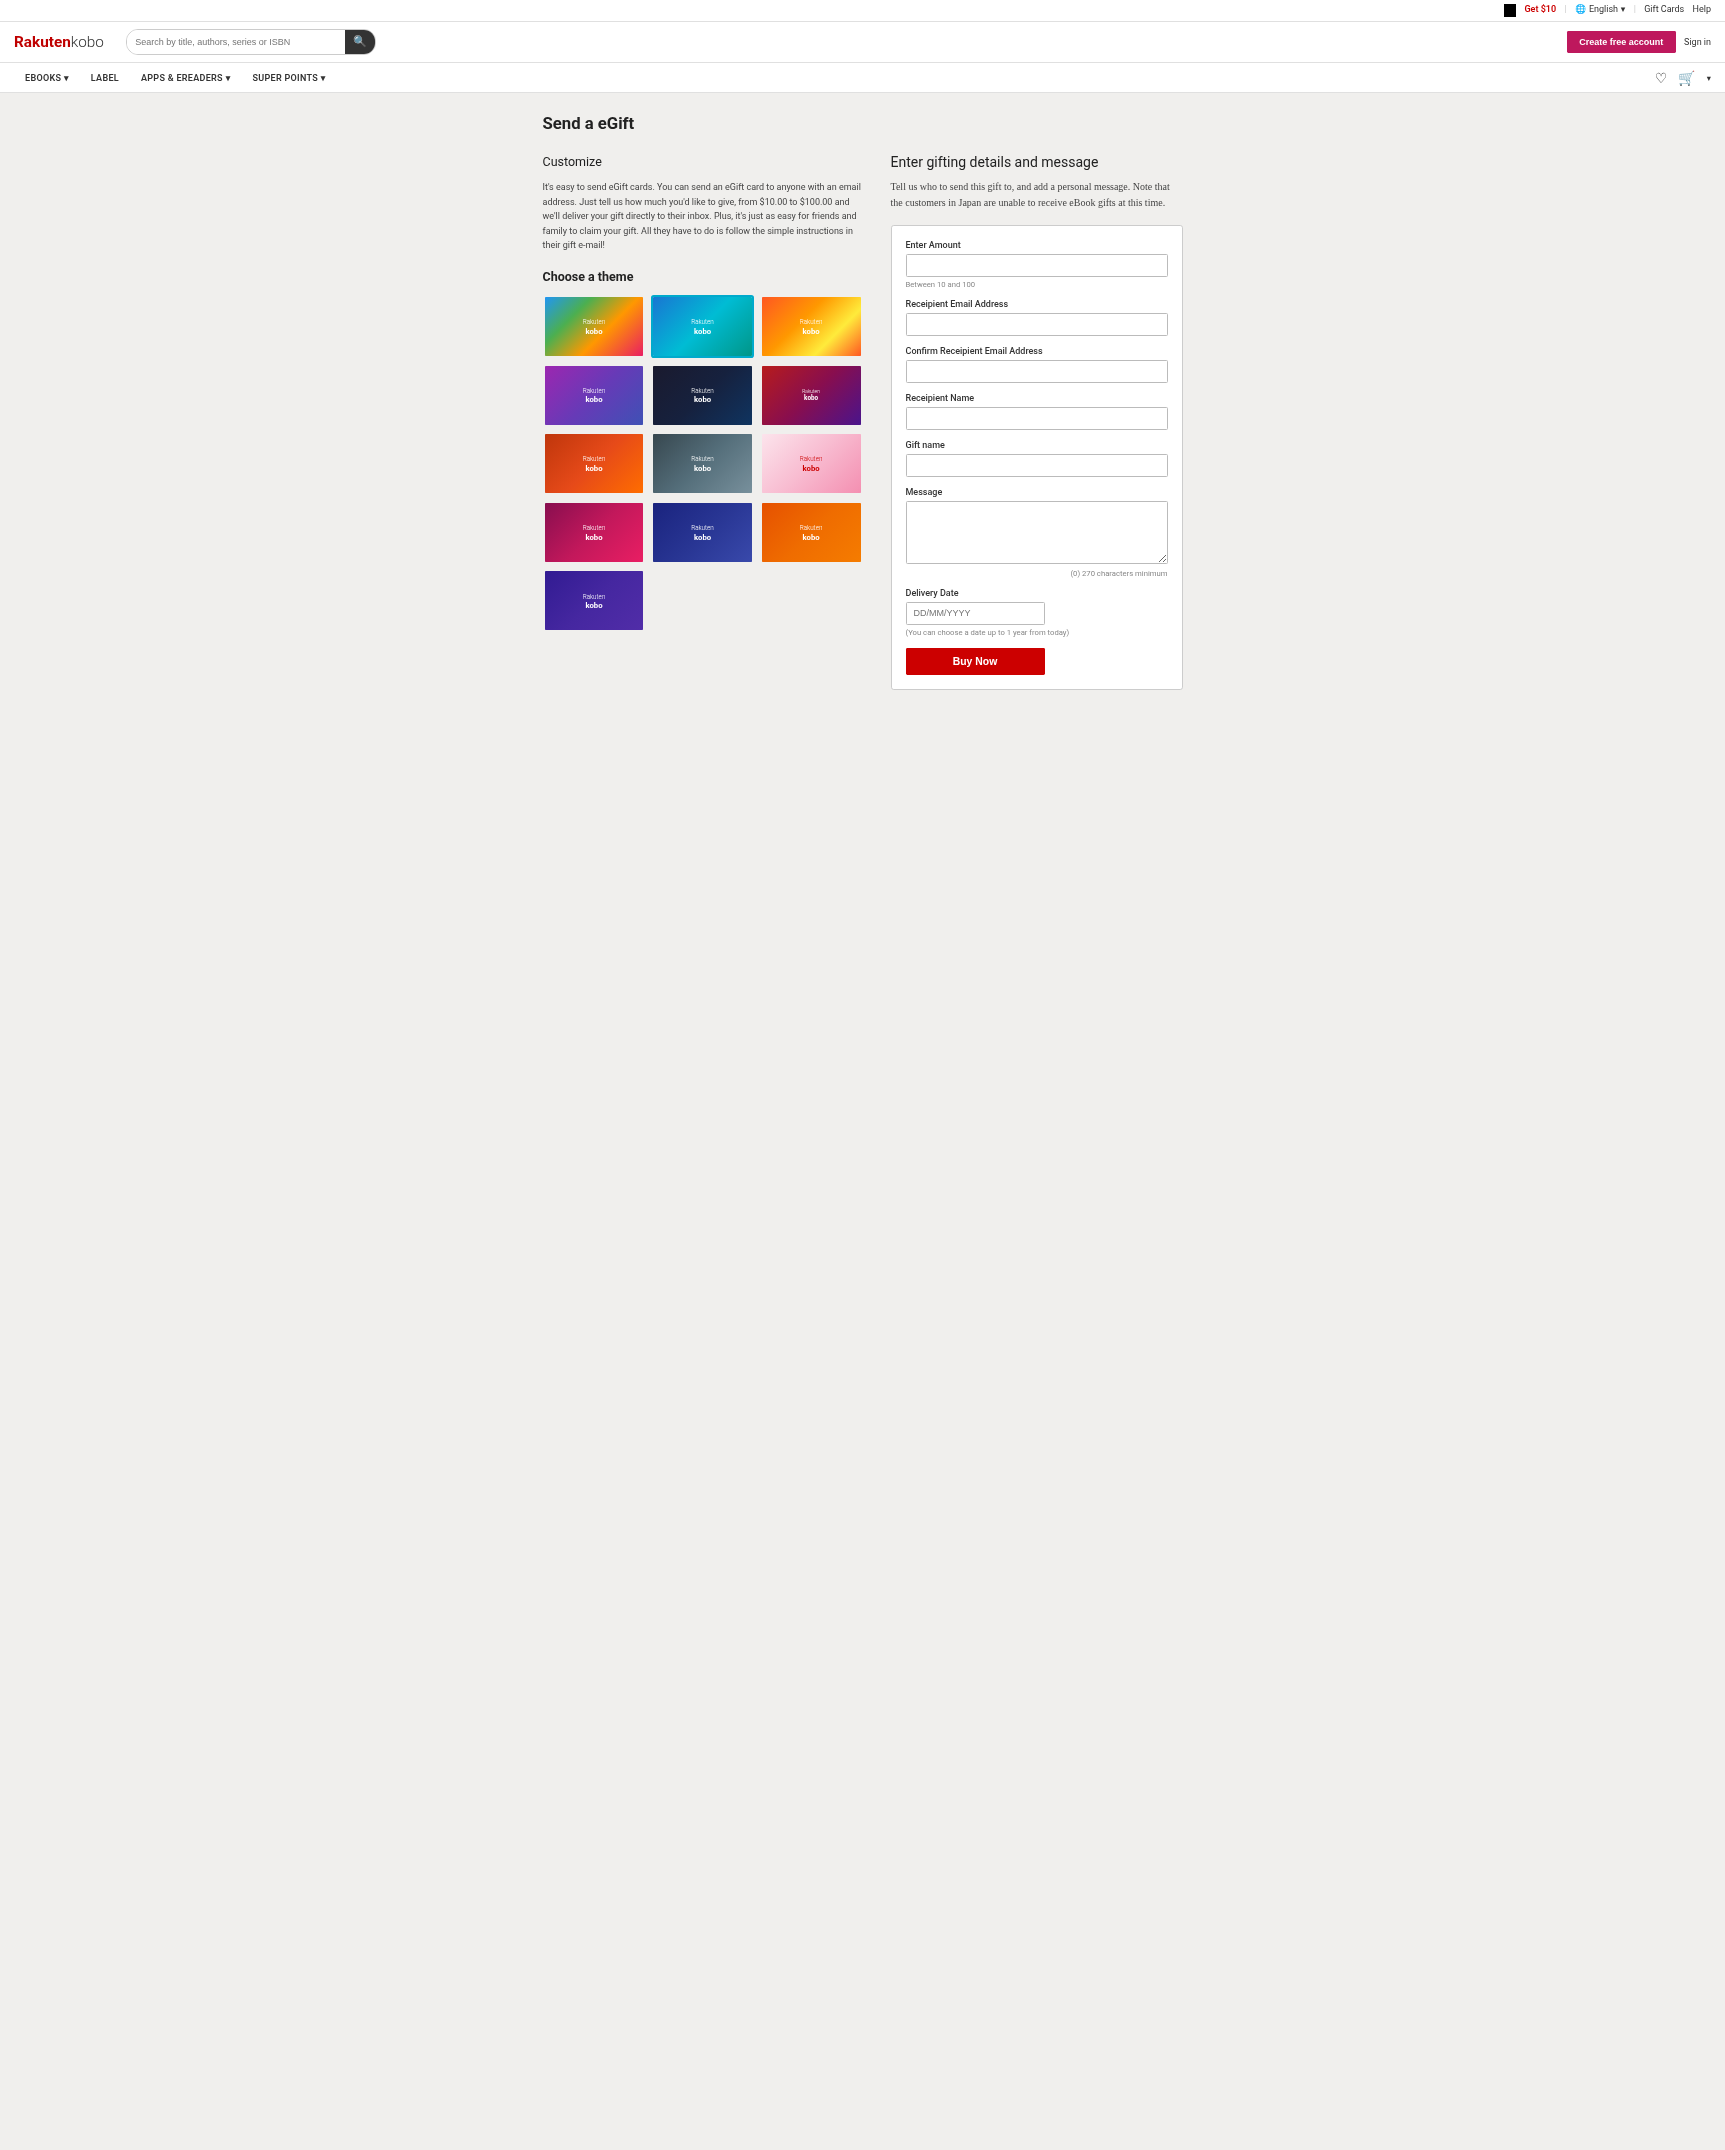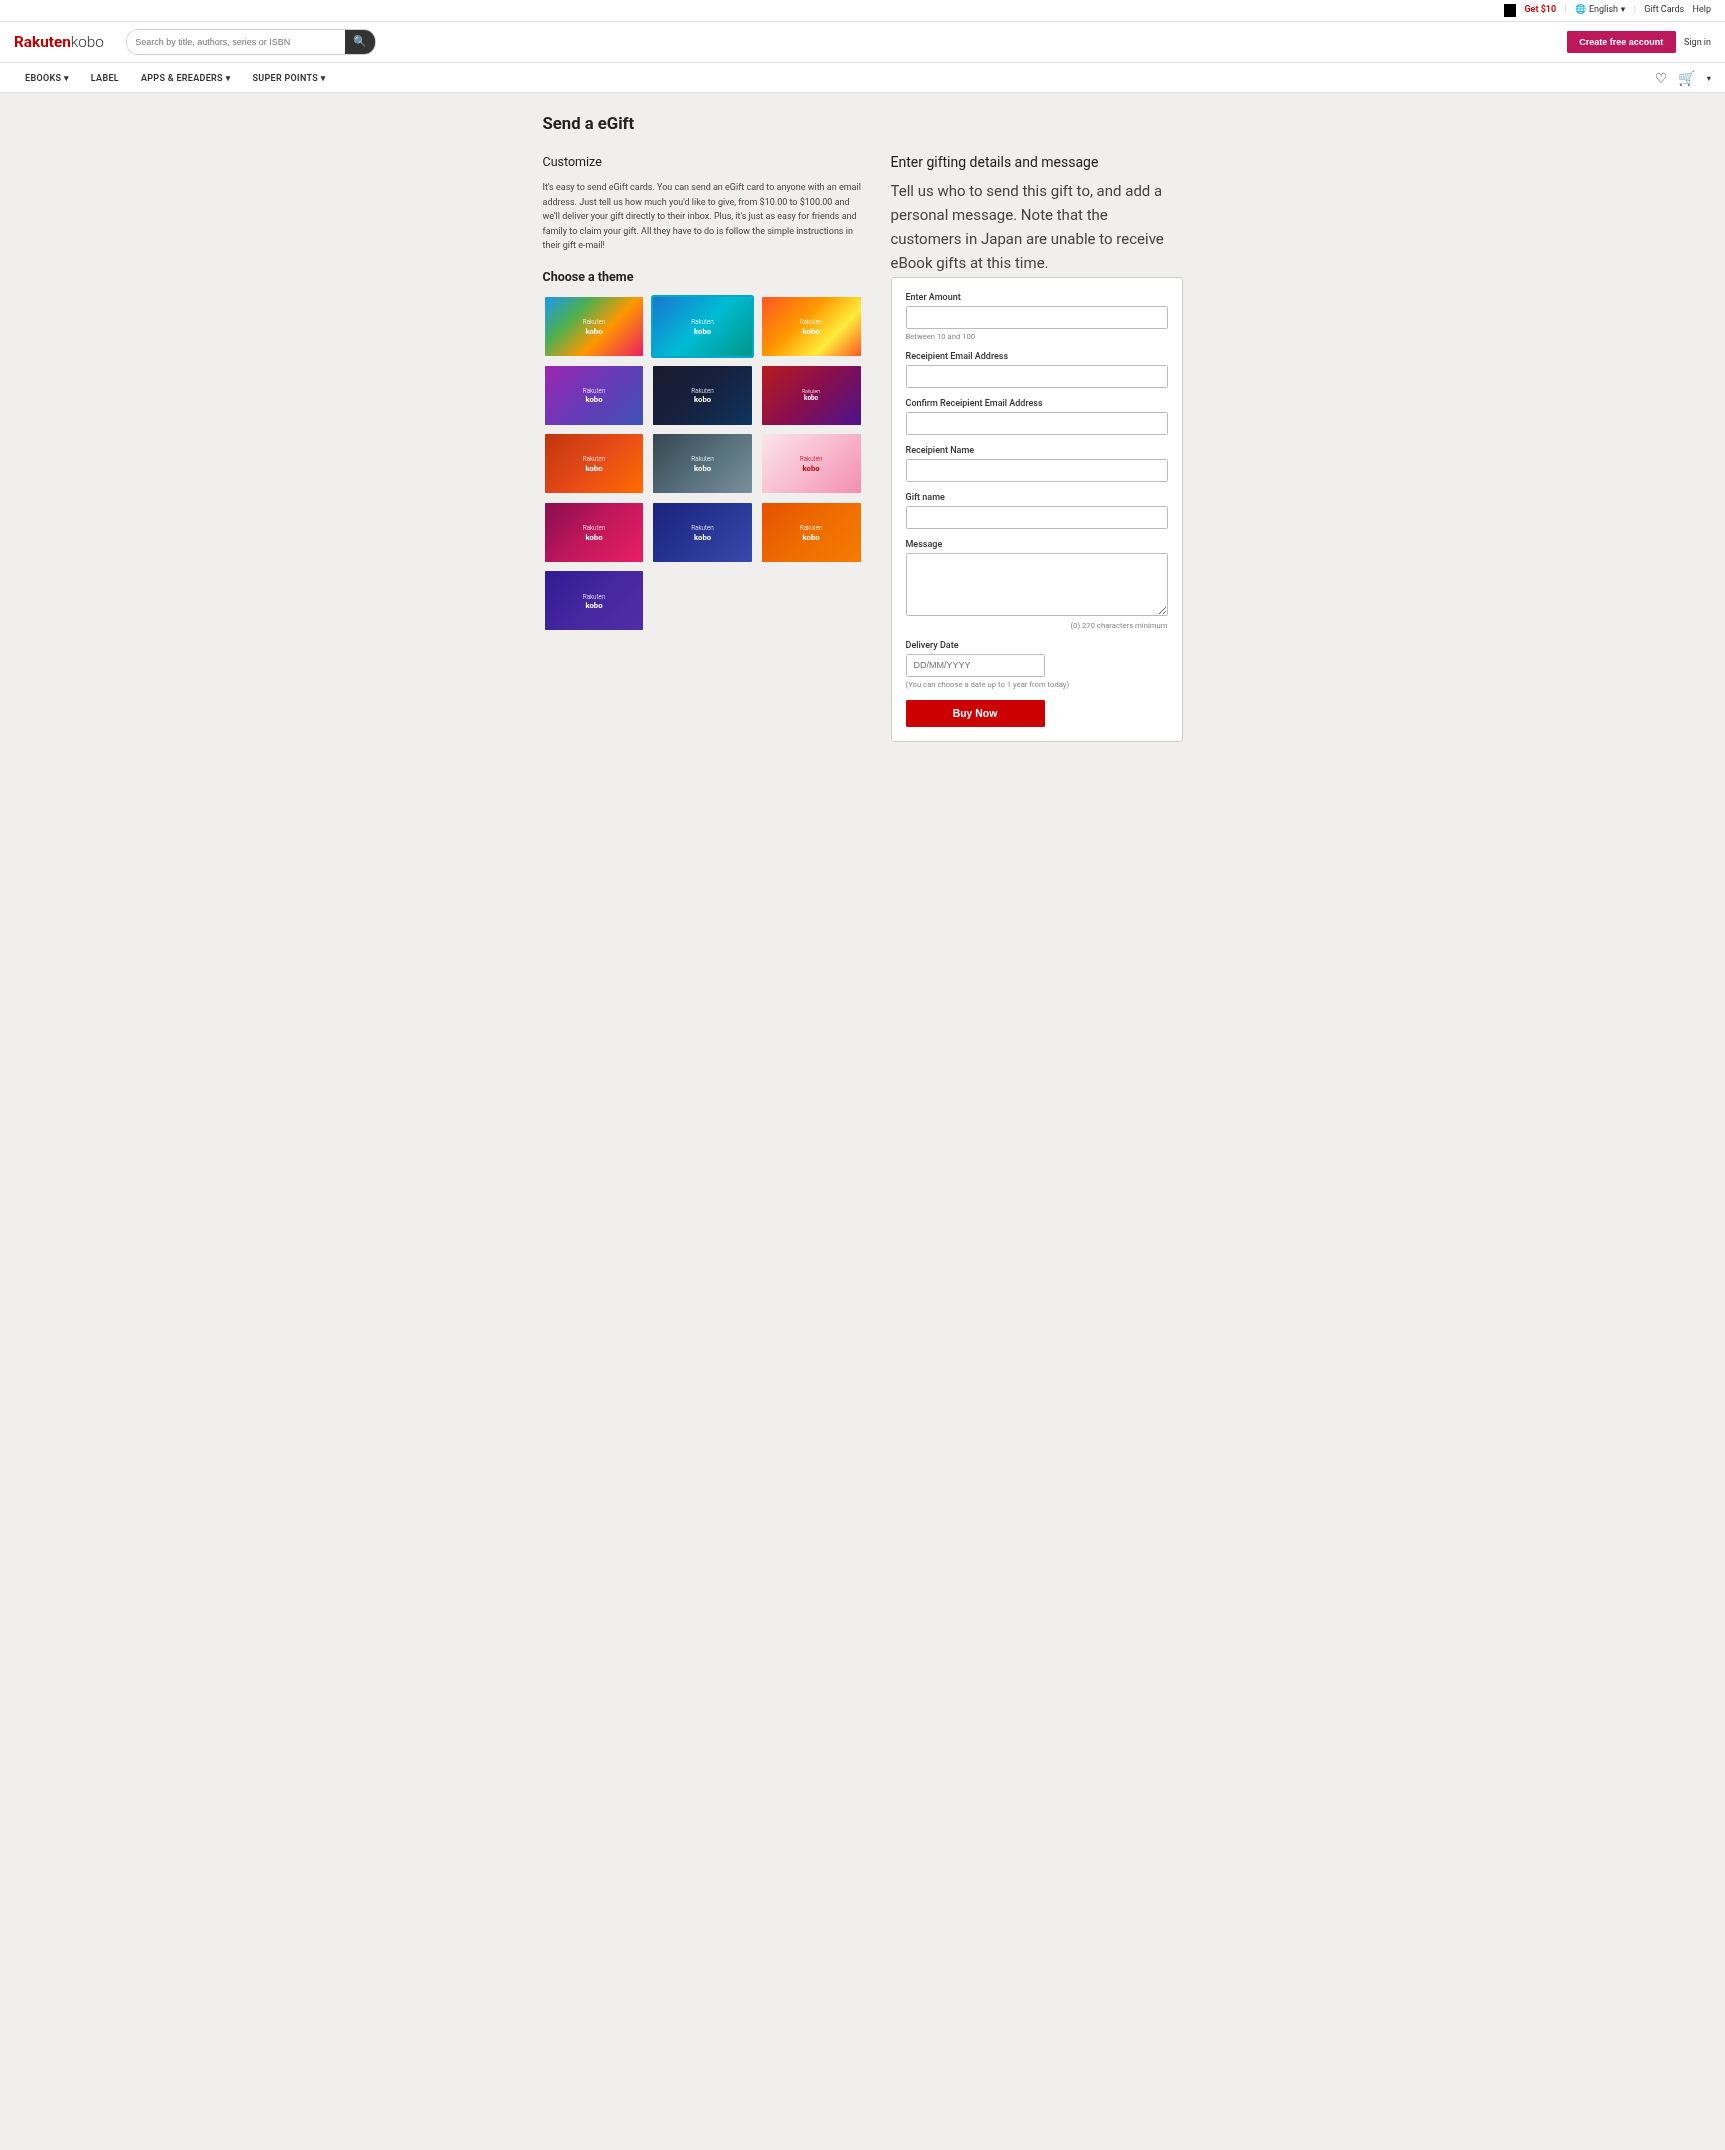--- a/index.html
+++ b/index.html
@@ -236,24 +236,25 @@
     .right-col {
       flex: 1;
     }
     .right-section-title {
       font-size: 14px;
       font-weight: 400;
       color: #222;
       margin-bottom: 8.3px;
     }
     .right-desc {
-      font-size: 15px;
+      font-size: 10px;
       color: #444;
       line-height: 1.6;
-      margin-bottom: 2px;
+      margin-bottom: 14px;
+      font-family: Liberation Serif, serif;
     }
     .gift-form {
       background: #fff;
       border: 0.7px solid #ccc;
       border-radius: 2.8px;
       padding: 14px;
     }
     .form-group {
       margin-bottom: 9.7px;
     }

